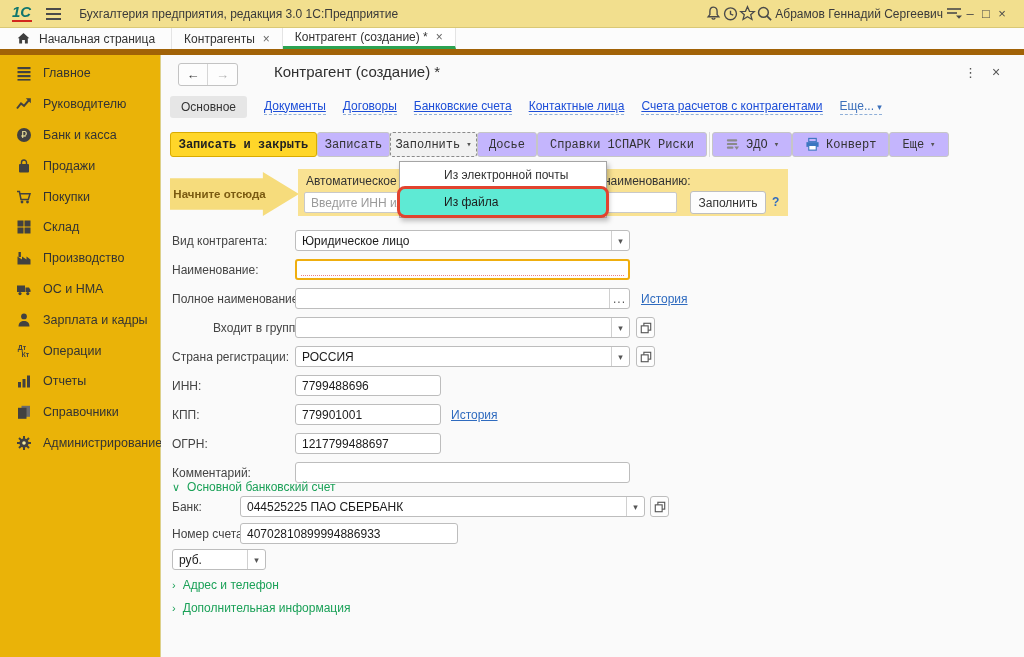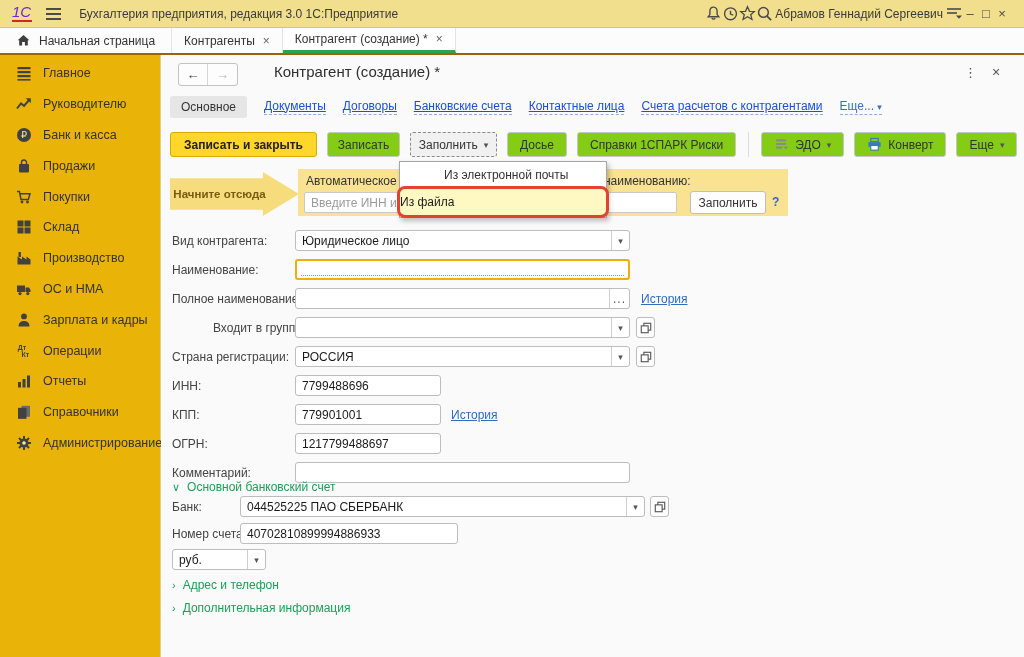--- a/index.html
+++ b/index.html
@@ -7,33 +7,33 @@
   body {
     font-family:"Liberation Sans","DejaVu Sans",sans-serif;
     font-size:12px; color:#333; background:#fafafa;
     position:relative; overflow:hidden;
   }
   svg { display:block; }
 
   
   .titlebar{position:absolute;left:0;top:0;width:1024px;height:28px;background:#f2df8e;
     border-bottom:1px solid #d9c876;display:flex;align-items:center;}
-  .logo{color:#6d28d9;font-weight:normal;font-size:15px;font-style:italic;margin-left:12px;
+  .logo{color:#0f766e;font-weight:bold;font-size:15px;font-style:italic;margin-left:12px;
     border-bottom:2px solid #d2281e;line-height:14px;padding:0 1px 1px 0;}
   .hamburger{width:15px;margin-left:14px;display:flex;flex-direction:column;gap:3px;}
   .hamburger i{display:block;height:2px;background:#4a4a4a;}
   .app-title{margin-left:18px;color:#3a3a3a;}
   .tb-right{margin-left:auto;display:flex;align-items:center;padding-right:14px;}
   .tb-ic{width:17px;height:17px;}
   .user-name{color:#3a3a3a;margin:0 2px;}
   .winbtn{color:#4a4a4a;font-size:13px;width:16px;text-align:center;}
 
   
   .tabbar{position:absolute;left:0;top:28px;width:1024px;height:27px;background:#fcfcfc;
-    border-bottom:2px solid #a16207;display:flex;align-items:stretch;}
+    border-bottom:6px solid #a16207;display:flex;align-items:stretch;}
   .tab{display:flex;align-items:center;gap:8px;padding:0 12px;border-right:1px solid #e4e4e4;color:#333;}
   .tab-home{gap:8px;padding:0 16px;border-right:1px solid #e4e4e4;display:flex;align-items:center;}
   .tab .x{color:#666;font-size:12px;}
   .tab.active{background:#fff;border-bottom:3px solid #2ca352;}
 
   
   .sidebar{position:absolute;left:0;top:55px;width:161px;height:602px;background:#eab308;
     border-right:1px solid #ddd08a;padding-top:3px;}
   .side-item{height:30.8px;display:flex;align-items:center;gap:11px;padding-left:15px;color:#333;font-size:12.5px;cursor:default;}
   .side-ic{width:17px;height:17px;flex:0 0 17px;display:flex;align-items:center;justify-content:center;}
@@ -49,22 +49,22 @@
   .form-title{position:absolute;left:113px;top:8px;font-size:15px;color:#2f2f2f;}
   .form-dots{position:absolute;left:803px;top:10px;color:#555;font-size:13px;}
   .form-close{position:absolute;left:831px;top:9px;color:#555;font-size:14px;}
 
   .nav-row{position:absolute;left:9px;top:39px;height:25px;display:flex;align-items:center;gap:17px;}
   .nav-pill{background:#e6e6e6;border-radius:3px;padding:4px 11px;color:#333;}
   .nav-link{color:#1d4ed8;border-bottom:1px dashed #8fafd8;padding-bottom:1px;cursor:pointer;text-decoration:underline;}
   .nav-more{color:#3b6fba;border-bottom:1px dashed #8fafd8;padding-bottom:1px;}
   .caret{font-size:9px;color:#3b6fba;}
 
-  .toolbar{position:absolute;left:9px;top:77px;height:25px;display:flex;align-items:stretch;gap:10px;}
-  .btn{background:#84cc16;border:1px solid #c6c6c6;border-radius:3px;padding:0 12px;
+  .toolbar{position:absolute;left:9px;top:77px;height:25px;display:flex;align-items:stretch;font-family:Liberation Mono, monospace;}
+  .btn{background:#c4b5fd;border:1px solid #c6c6c6;border-radius:3px;padding:0 12px;
     display:flex;align-items:center;gap:6px;color:#333;white-space:nowrap;}
   .btn .caret2{font-size:9px;color:#555;}
   .btn-primary{background:#ffd629;border-color:#d9ab00;font-weight:bold;color:#222;}
   .btn-focus{border:1px dashed #8a8a8a;background:#f1f1f1;}
   .tb-sep{width:1px;background:#dcdcdc;margin:0 2px;}
 
   
   .hint-arrow{position:absolute;left:9px;top:117px;width:129px;height:44px;background:#f6dc7c;
     clip-path:polygon(0 14%,72% 14%,72% 0,100% 50%,72% 100%,72% 86%,0 86%);
     display:flex;align-items:center;justify-content:center;padding-right:30px;}
@@ -75,22 +75,22 @@
     border-radius:2px;padding:0 6px;font:inherit;color:#1a1a1a;background:#fff;}
   .hint-input::placeholder{color:#9a9a9a;}
   .hint-btn{position:absolute;left:392px;top:22px;width:76px;height:23px;background:#fdfdfd;
     border:1px solid #bfbfbf;border-radius:3px;color:#333;display:flex;align-items:center;justify-content:center;}
   .hint-help{position:absolute;left:474px;top:26px;color:#2f6bbf;font-weight:bold;}
 
   
   .menu{position:absolute;left:238px;top:106px;width:208px;height:57px;background:#fff;
     border:1px solid #a5a5a5;box-shadow:2px 3px 5px rgba(0,0,0,.25);z-index:30;}
   .menu-item1{height:25px;display:flex;align-items:center;padding-left:44px;color:#333;}
-  .menu-hl{position:absolute;left:-3px;right:-3px;top:24px;height:32px;background:#fef9c3;
-    border:3px solid #e1432e;border-radius:8px;display:flex;align-items:center;color:#1c1c1c;}
+  .menu-hl{position:absolute;left:-3px;right:-3px;top:24px;height:32px;background:#5eead4;
+    border:3px solid #e1432e;border-radius:8px;display:flex;align-items:center;padding-left:44px;color:#1c1c1c;}
 
   
   .flabel{position:absolute;left:11px;color:#444;white-space:nowrap;}
   .fld{position:absolute;height:21px;background:#fff;border:1px solid #bdbdbd;border-radius:3px;
     display:flex;align-items:center;color:#1a1a1a;}
   .fld .val{flex:1;padding:0 6px;white-space:nowrap;overflow:hidden;}
   .fld .arrow{width:18px;align-self:stretch;border-left:1px solid #d0d0d0;display:flex;
     align-items:center;justify-content:center;font-size:9px;color:#555;}
   .fld .dots3{width:20px;align-self:stretch;border-left:1px solid #d0d0d0;display:flex;
     align-items:center;justify-content:center;color:#555;letter-spacing:1px;}

